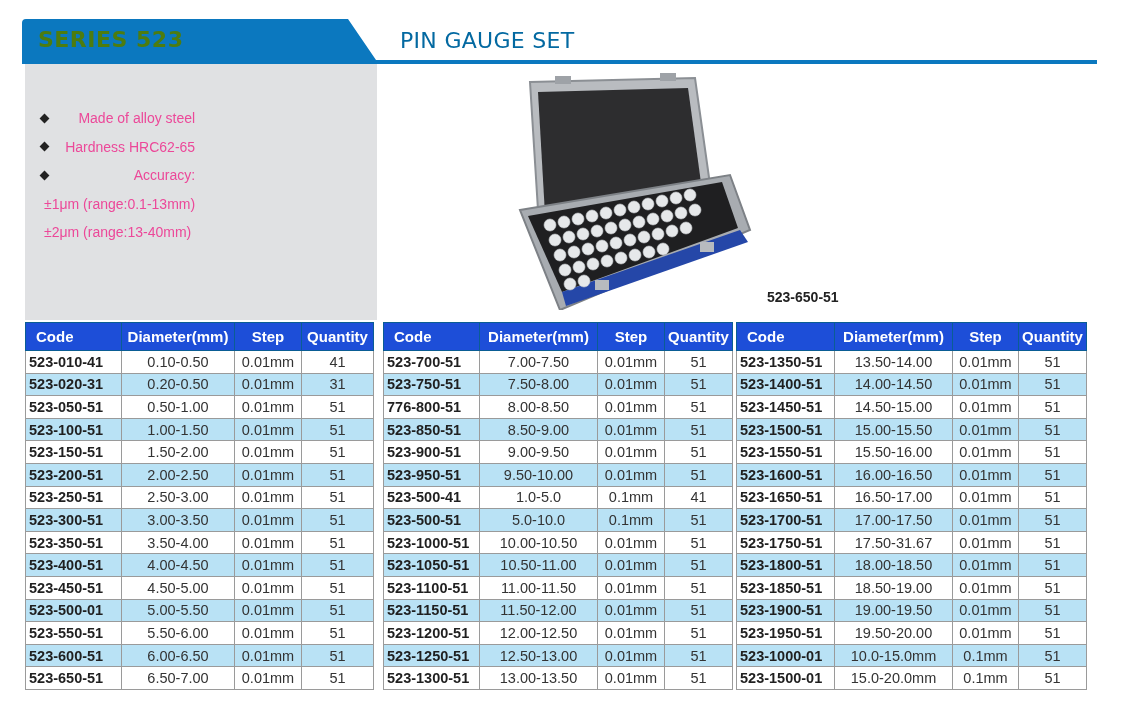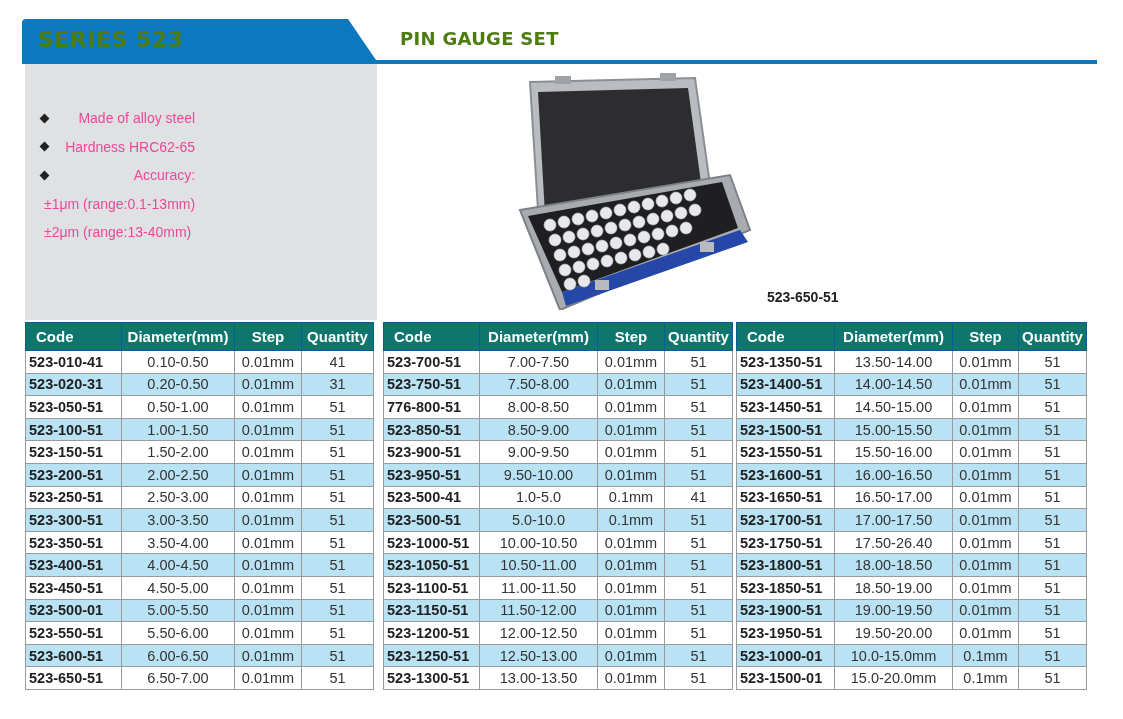--- a/index.html
+++ b/index.html
@@ -3,22 +3,22 @@
 <meta charset="utf-8">
 <style>
   * { box-sizing: border-box; margin: 0; padding: 0; }
   html, body { width: 1123px; height: 719px; background: #ffffff; overflow: hidden; }
   body { font-family: "Liberation Sans", sans-serif; color: #222; position: relative; }
   .header-tab-text {
     position: absolute; left: 38px; top: 27px; color: #4d7c0f;
     font-family: "DejaVu Sans", sans-serif; font-weight: bold; font-size: 22px; letter-spacing: 0.5px;
   }
   .header-title {
-    position: absolute; left: 400px; top: 28px; color: #4d7c0f;
-    font-family: "DejaVu Sans", sans-serif; font-weight: bold; font-size: 18px; letter-spacing: 0.3px;
+    position: absolute; left: 400px; top: 28px; color: #0369a1;
+    font-family: "DejaVu Sans", sans-serif; font-weight: normal; font-size: 22px; letter-spacing: 0.3px;
   }
   svg.slant { position: absolute; left: 0; top: 0; }
 
   .feature-panel {
     position: absolute; left: 25px; top: 64px; width: 352px; height: 256px; background: #e0e1e3;
   }
   .feature-list { position: absolute; left: 38px; top: 104px; list-style: none; }
   .feature-list li {
     font-size: 14px; color: #ec4899; height: 28.5px; line-height: 20px; display: flex; align-items: center; justify-content: space-between;
   }
@@ -27,21 +27,21 @@
 
   .product-img { position: absolute; left: 500px; top: 70px; width: 260px; height: 240px; }
   .product-code {
     position: absolute; left: 767px; top: 289px; font-weight: bold; font-size: 14px; color: #222;
   }
 
   table.spec {
     position: absolute; top: 322px; border-collapse: collapse; font-size: 14.5px;
   }
   table.spec th {
-    background: #0f766e; color: #fff; font-weight: bold; height: 28px; font-size: 15px;
+    background: #1d4ed8; color: #fff; font-weight: bold; height: 28px; font-size: 15px;
     border: 1px solid #0a5d94; padding: 0 3px; text-align: center;
   }
   table.spec th.code-h { text-align: left; padding-left: 10px; }
   table.spec td {
     height: 22.6px; border: 1px solid #9a9a9a; text-align: center; padding: 0 3px; color: #333;
   }
   table.spec td.code { font-weight: bold; color: #1f1f1f; text-align: left; }
   table.spec tr:nth-child(even) td { background: #b9e2f5; }
   table.spec tr:nth-child(odd) td { background: #ffffff; }
   table.spec td.step { border-left: 1.5px solid #333; }
@@ -399,21 +399,21 @@
         <td>51</td>
       </tr>
       <tr>
         <td class="code">523-1700-51</td>
         <td>17.00-17.50</td>
         <td class="step">0.01mm</td>
         <td>51</td>
       </tr>
       <tr>
         <td class="code">523-1750-51</td>
-        <td>17.50-26.40</td>
+        <td>17.50-31.67</td>
         <td class="step">0.01mm</td>
         <td>51</td>
       </tr>
       <tr>
         <td class="code">523-1800-51</td>
         <td>18.00-18.50</td>
         <td class="step">0.01mm</td>
         <td>51</td>
       </tr>
       <tr>

